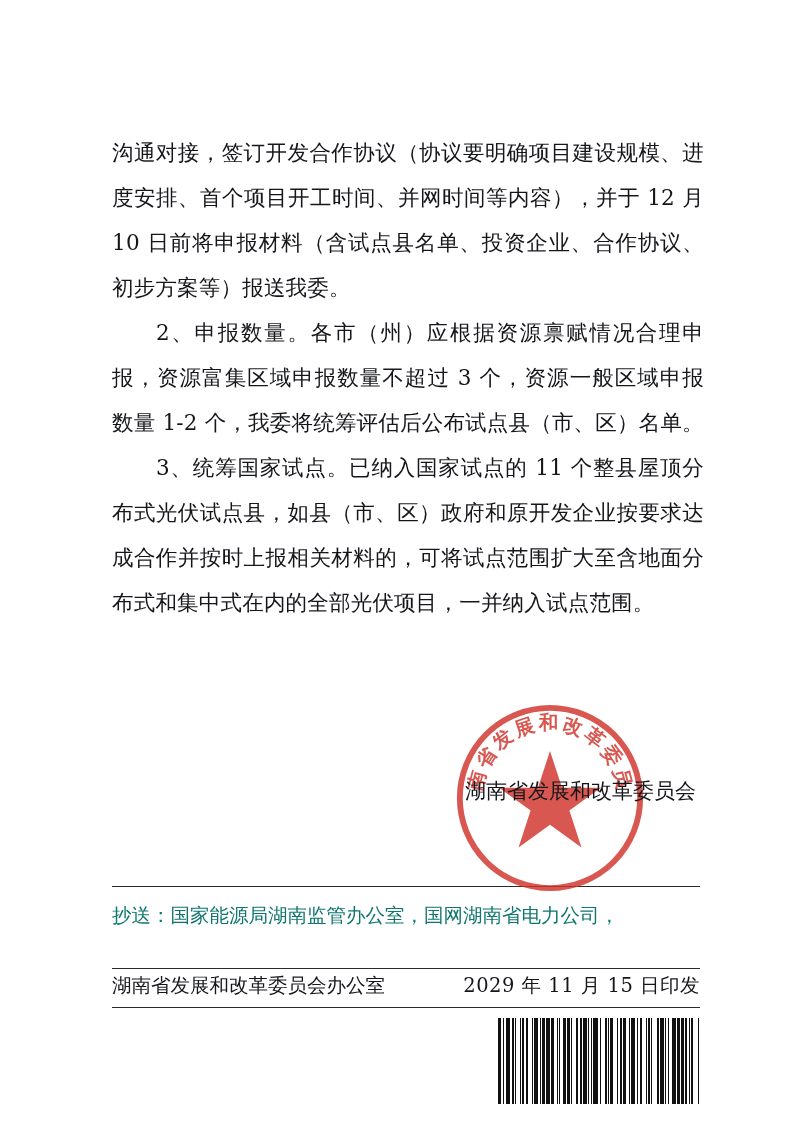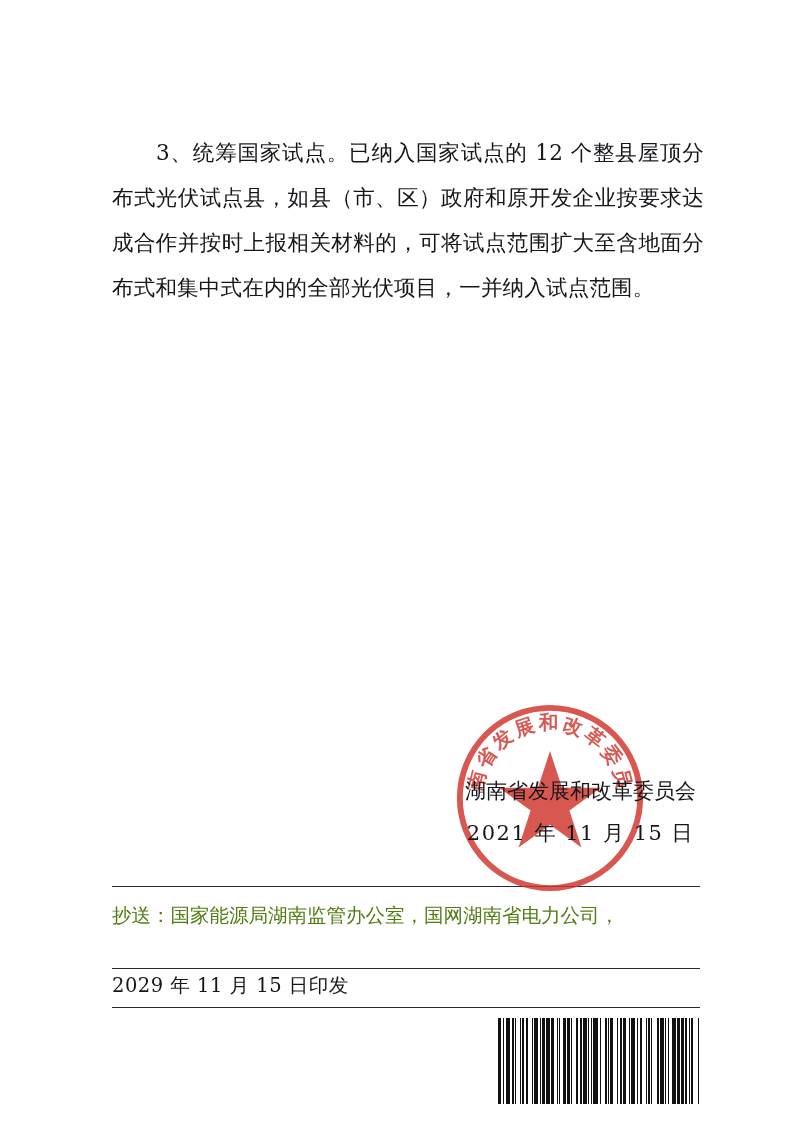--- a/index.html
+++ b/index.html
@@ -77,21 +77,21 @@
   .rule.r2 { top: 968px; }
   .rule.r3 { top: 1007px; }
 
   .cc-block {
     position: absolute;
     left: 112px;
     top: 896px;
     width: 600px;
     font-size: 19.5px;
     line-height: 40px;
-    color: #4d7c0f;
+    color: #0f766e;
   }
   .cc-line2 {
     padding-left: 46px;
   }
 
   .footer-row {
     position: absolute;
     left: 112px;
     top: 972px;
     width: 588px;
@@ -119,50 +119,52 @@
     background: #111;
     height: 100%;
   }
 </style>
 </head>
 <body>
 
 <div class="page">
 
   <div class="body-text">
-    <p class="para indent">3、统筹国家试点。已纳入国家试点的 12 个整县屋顶分布式光伏试点县，如县（市、区）政府和原开发企业按要求达成合作并按时上报相关材料的，可将试点范围扩大至含地面分布式和集中式在内的全部光伏项目，一并纳入试点范围。</p>
+    <p class="para">沟通对接，签订开发合作协议（协议要明确项目建设规模、进度安排、首个项目开工时间、并网时间等内容），并于 12 月 10 日前将申报材料（含试点县名单、投资企业、合作协议、初步方案等）报送我委。</p>
+    <p class="para indent">2、申报数量。各市（州）应根据资源禀赋情况合理申报，资源富集区域申报数量不超过 3 个，资源一般区域申报数量 1-2 个，我委将统筹评估后公布试点县（市、区）名单。</p>
+    <p class="para indent">3、统筹国家试点。已纳入国家试点的 11 个整县屋顶分布式光伏试点县，如县（市、区）政府和原开发企业按要求达成合作并按时上报相关材料的，可将试点范围扩大至含地面分布式和集中式在内的全部光伏项目，一并纳入试点范围。</p>
   </div>
 
   <svg class="seal" viewBox="0 0 200 200" aria-hidden="true">
     <defs>
       <path id="sealArc" d="M 30,100 A 70,70 0 0 1 170,100" fill="none"></path>
     </defs>
     <circle cx="100" cy="100" r="92" fill="none" stroke="#d0342c" stroke-width="6"></circle>
     <polygon points="100,52 112.3,89.6 151.9,89.6 119.8,112.8 132.1,150.4 100,127.2 67.9,150.4 80.2,112.8 48.1,89.6 87.7,89.6" fill="#d0342c"></polygon>
     <text font-family="'DejaVu Serif', serif" font-size="20" font-weight="bold" fill="#d0342c" letter-spacing="3">
       <textPath href="#sealArc" startOffset="50%" text-anchor="middle">湖南省发展和改革委员会</textPath>
     </text>
   </svg>
 
   <div class="sig-block">
     <div class="sig-line">湖南省发展和改革委员会</div>
-    <div class="sig-line sig-date">2021 年 11 月 15 日</div>
   </div>
 
   <div class="rule r1"></div>
 
   <div class="cc-block">
     <div>
       <span>抄送：</span><span>国家能源局湖南监管办公室，国网湖南省电力公司，</span>
     </div>
   </div>
 
   <div class="rule r2"></div>
 
   <div class="footer-row">
+    <span class="footer-left">湖南省发展和改革委员会办公室</span>
     <span class="footer-right">2029 年 11 月 15 日印发</span>
   </div>
 
   <div class="rule r3"></div>
 
   <div class="barcode">
       <i style="width: 3.9px; background: rgb(17, 17, 17);"></i>
       <i style="width: 1.3px; background: transparent;"></i>
       <i style="width: 1.3px; background: rgb(17, 17, 17);"></i>
       <i style="width: 2.6px; background: transparent;"></i>

